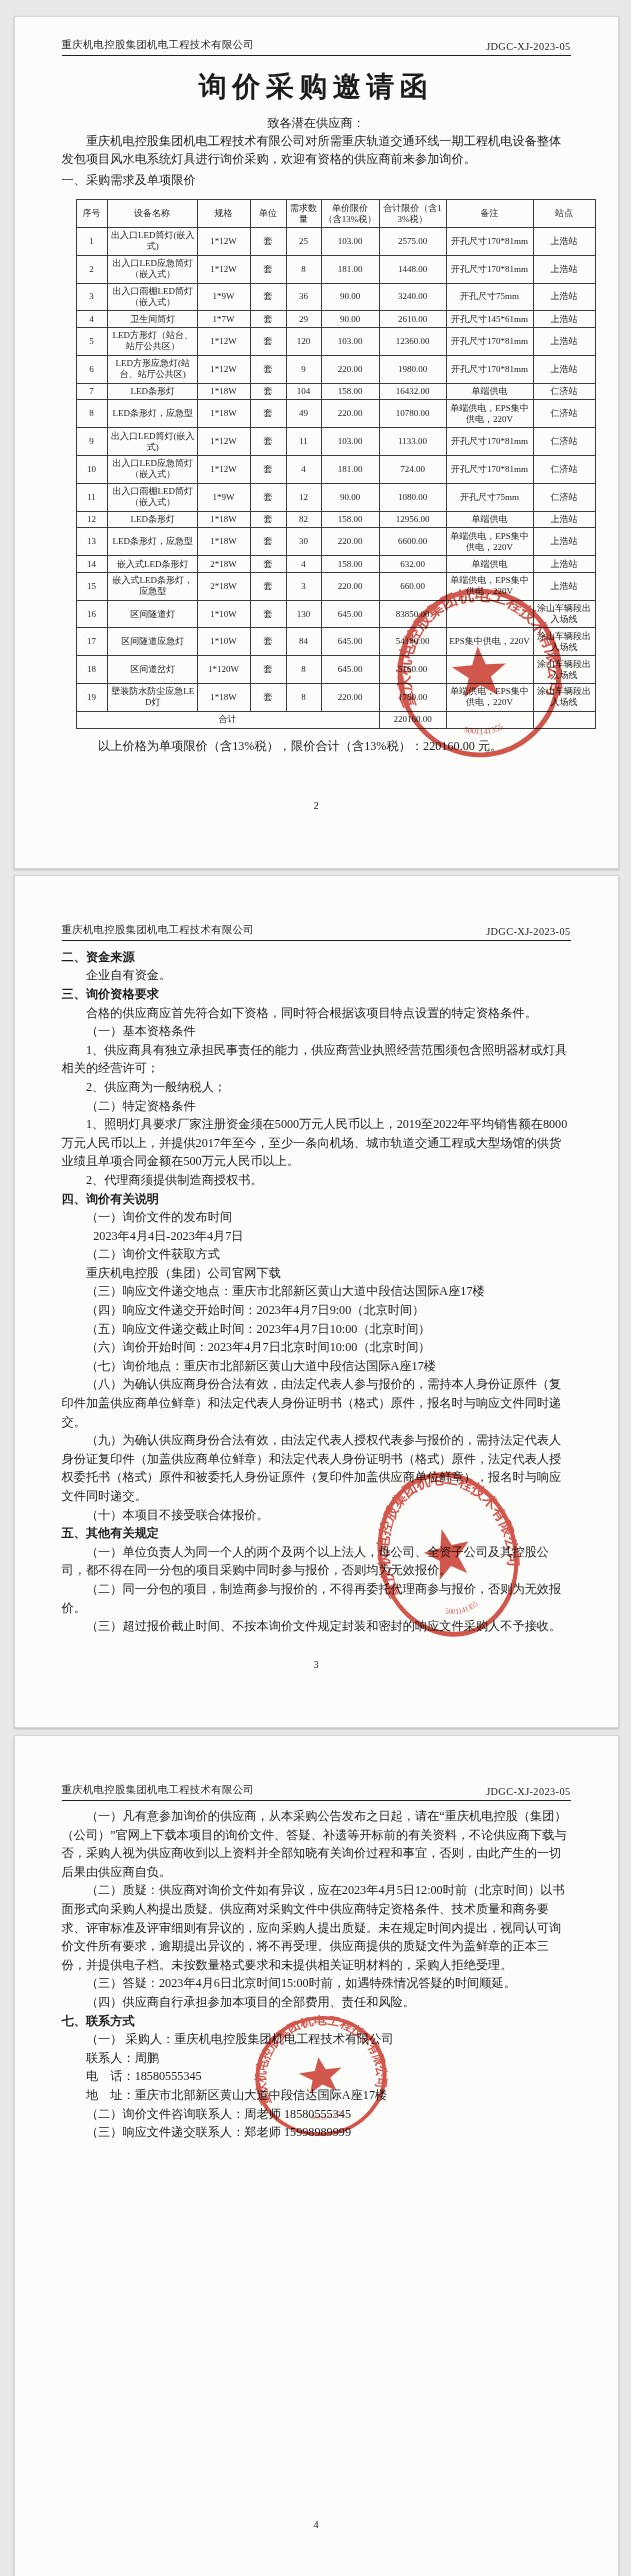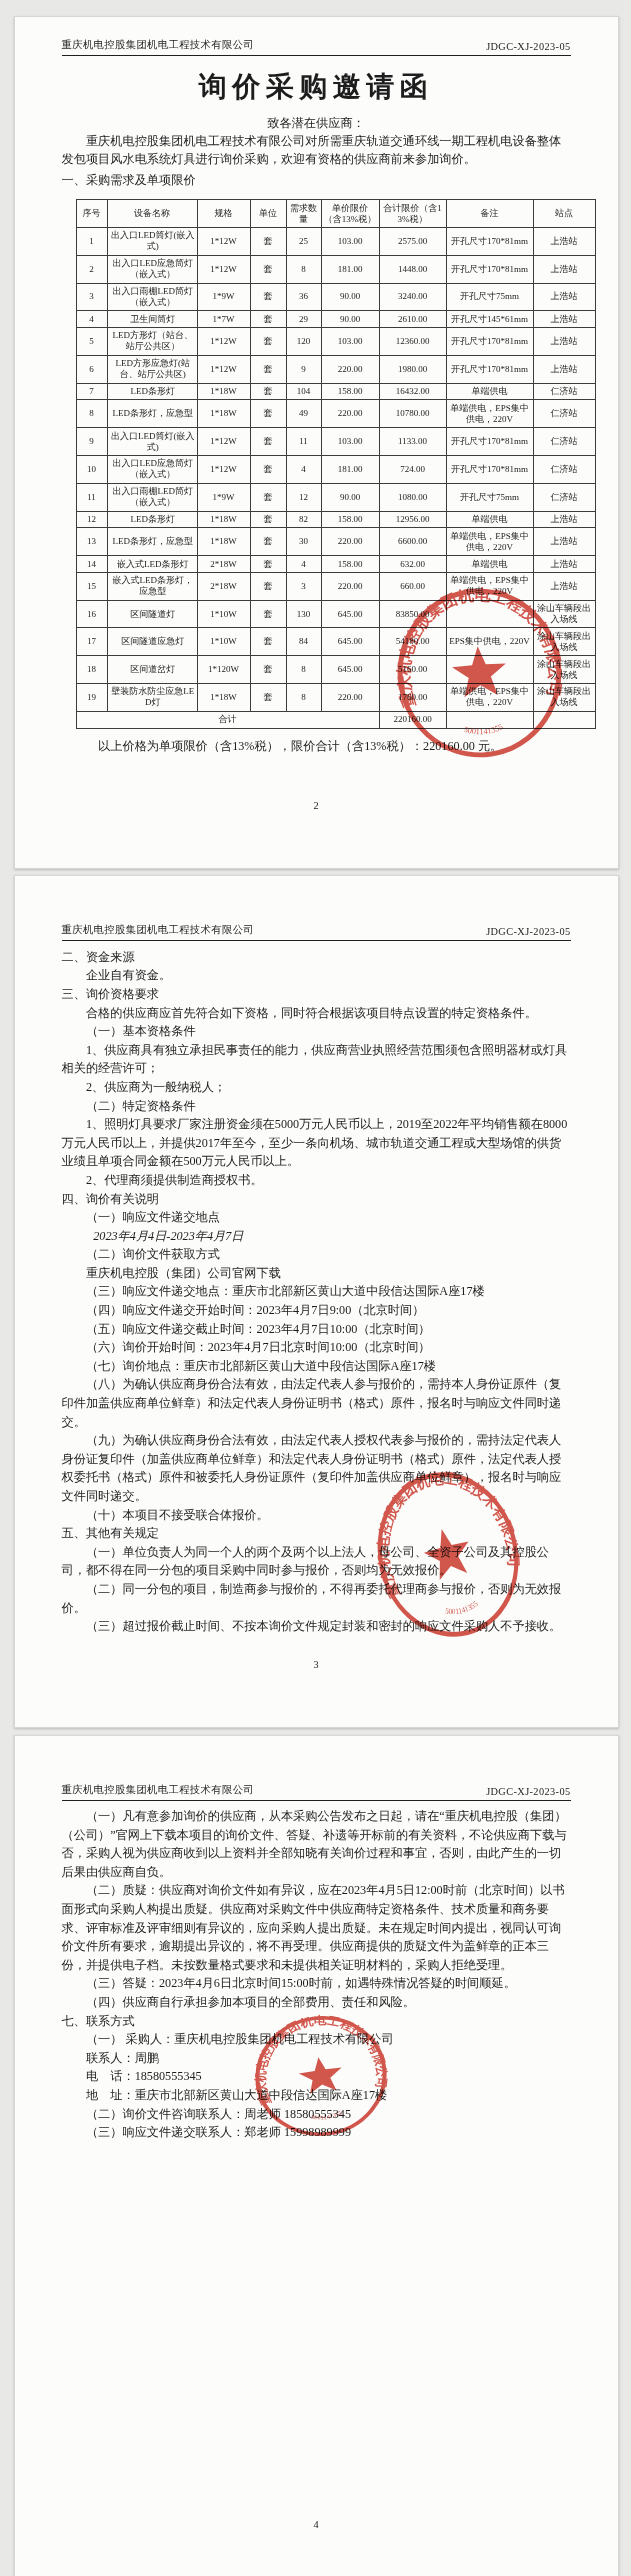--- a/index.html
+++ b/index.html
@@ -17,23 +17,23 @@
   .body-p{font-size:12.2px;line-height:18px;margin:0;text-indent:2em;}
   .sec-h{font-size:12.2px;font-weight:normal;line-height:19px;margin:2.4px 0 0;}
   table.items{border-collapse:collapse;table-layout:fixed;width:518px;margin:9.5px 0 0 14px;font-size:9px;}
   .items th,.items td{border:0.8px solid #3c3c3c;text-align:center;vertical-align:middle;
         padding:2.4px 1.6px;line-height:11px;font-weight:normal;word-break:break-all;}
   .items td.name{text-align:center;padding-left:3.2px;}
   .note{font-size:12.2px;line-height:18px;margin:8px 0 0;text-indent:3em;}
   .pagenum{position:absolute;bottom:57px;left:0;right:0;text-align:center;font-size:10.3px;}
   .paras{margin-top:6.3px;}
   .para{font-size:12.2px;line-height:18.6px;margin:0;}
-  .para.heading{font-weight:normal;}
+  .para.heading{font-weight:bold;}
   .para.body{text-indent:2em;}
-  .para.body2{text-indent:2.6em;font-style:italic;}
+  .para.body2{text-indent:2.6em;}
   .stamp{position:absolute;mix-blend-mode:multiply;opacity:.85;pointer-events:none;}
   .stamp.s1{left:381px;top:570px;width:167px;height:172px;transform:rotate(-4deg);}
   .stamp.s2{left:362px;top:594px;width:142px;height:169px;transform:rotate(-14deg);}
   .stamp.s3{left:239px;top:279px;width:134px;height:122px;transform:rotate(-8deg);}
 </style>
 </head>
 <body>
 
 <div class="canvas">
 
@@ -318,21 +318,21 @@
         <div class="para body">企业自有资金。</div>
         <div class="para heading">三、询价资格要求</div>
         <div class="para body">合格的供应商应首先符合如下资格，同时符合根据该项目特点设置的特定资格条件。</div>
         <div class="para body">（一）基本资格条件</div>
         <div class="para body">1、供应商具有独立承担民事责任的能力，供应商营业执照经营范围须包含照明器材或灯具相关的经营许可；</div>
         <div class="para body">2、供应商为一般纳税人；</div>
         <div class="para body">（二）特定资格条件</div>
         <div class="para body">1、照明灯具要求厂家注册资金须在5000万元人民币以上，2019至2022年平均销售额在8000万元人民币以上，并提供2017年至今，至少一条向机场、城市轨道交通工程或大型场馆的供货业绩且单项合同金额在500万元人民币以上。</div>
         <div class="para body">2、代理商须提供制造商授权书。</div>
         <div class="para heading">四、询价有关说明</div>
-        <div class="para body">（一）响应文件递交地点</div>
+        <div class="para body">（一）询价文件的发布时间</div>
         <div class="para body2">2023年4月4日-2023年4月7日</div>
         <div class="para body">（二）询价文件获取方式</div>
         <div class="para body">重庆机电控股（集团）公司官网下载</div>
         <div class="para body">（三）响应文件递交地点：重庆市北部新区黄山大道中段信达国际A座17楼</div>
         <div class="para body">（四）响应文件递交开始时间：2023年4月7日9:00（北京时间）</div>
         <div class="para body">（五）响应文件递交截止时间：2023年4月7日10:00（北京时间）</div>
         <div class="para body">（六）询价开始时间：2023年4月7日北京时间10:00（北京时间）</div>
         <div class="para body">（七）询价地点：重庆市北部新区黄山大道中段信达国际A座17楼</div>
         <div class="para body">（八）为确认供应商身份合法有效，由法定代表人参与报价的，需持本人身份证原件（复印件加盖供应商单位鲜章）和法定代表人身份证明书（格式）原件，报名时与响应文件同时递交。</div>
         <div class="para body">（九）为确认供应商身份合法有效，由法定代表人授权代表参与报价的，需持法定代表人身份证复印件（加盖供应商单位鲜章）和法定代表人身份证明书（格式）原件，法定代表人授权委托书（格式）原件和被委托人身份证原件（复印件加盖供应商单位鲜章），报名时与响应文件同时递交。</div>

